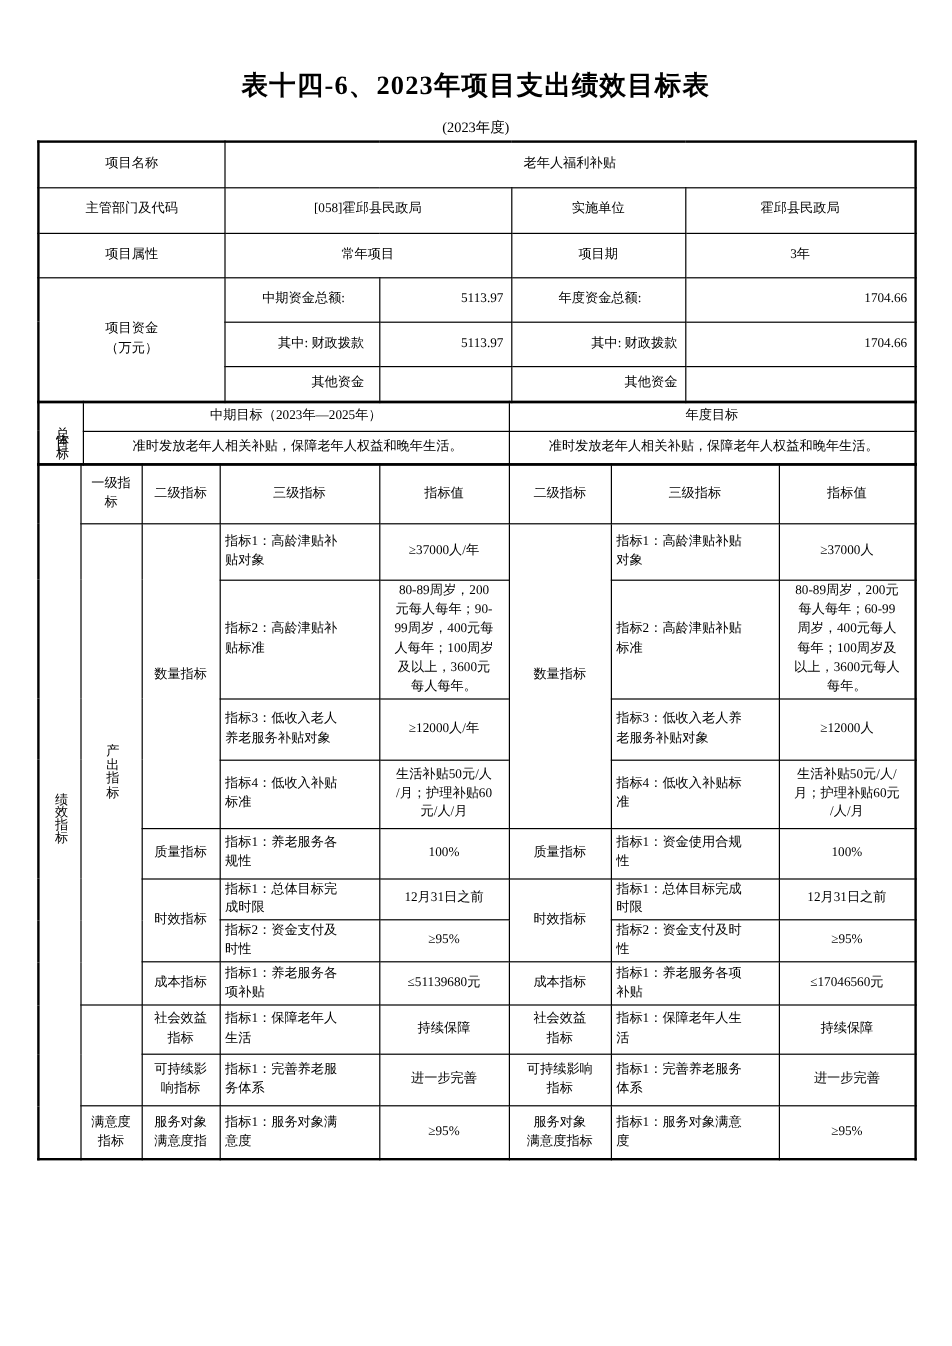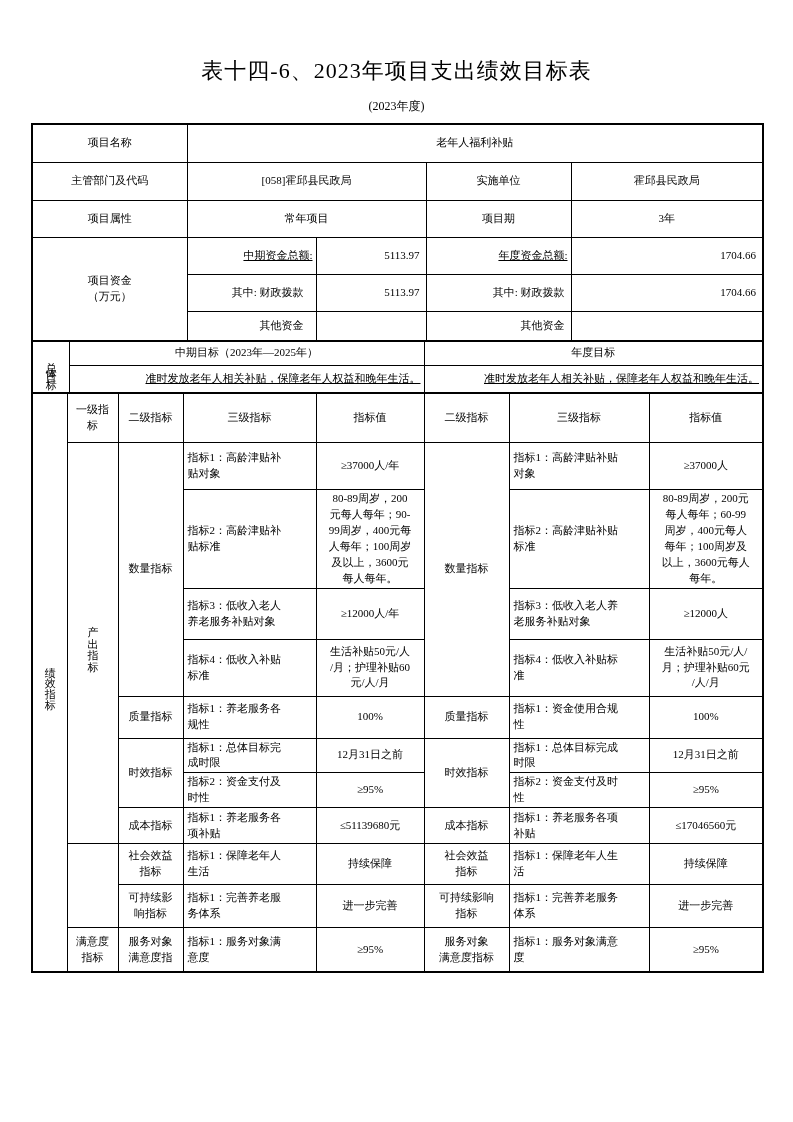--- a/index.html
+++ b/index.html
@@ -3,62 +3,62 @@
 <meta charset="utf-8">
 <style>
   html,body{margin:0;padding:0;background:#fff;}
   body{
     width:793px;height:1122px;
     font-family:"Liberation Serif","DejaVu Serif",serif;
     color:#000;position:relative;
   }
   .page-title{
     margin:0;padding-top:56px;text-align:center;
-    font-size:22px;font-weight:normal;letter-spacing:1px;
+    font-size:22px;font-weight:bold;letter-spacing:1px;
   }
   .page-subtitle{
     margin-top:12px;text-align:center;font-size:12px;
   }
   .doc-table{
     border-collapse:collapse;table-layout:fixed;
     margin-left:31px;width:731px;
     border:2px solid #000;
     font-size:11px;
   }
   .doc-table + .doc-table{margin-top:-2px;}
   .doc-table td{
     border:1px solid #000;
     text-align:center;vertical-align:middle;
     padding:1px 3px;
     white-space:pre-line;
     line-height:1.45;
     overflow:hidden;
   }
-  td.al{text-align:right;text-decoration:underline;}
+  td.al{text-align:center;}
   td.ar{text-align:right;}
   td.pl6{padding-left:6px;}
   td.pr10{padding-right:12px;}
   td.pr6{padding-right:6px;font-family:Liberation Serif, serif;}
   td.l3{text-align:left;padding-left:4px;padding-right:2px;}
   .vtext{
     writing-mode:vertical-rl;text-orientation:upright;
     display:inline-block;line-height:1;
   }
   .vs-goal{letter-spacing:6px;}
   .vs-perf{letter-spacing:11px;}
   .vs-out{letter-spacing:12px;}
   td.hdr{padding:8px 5px;}
 </style>
 </head>
 <body>
 
 <h1 class="page-title">表十四-6、2023年项目支出绩效目标表</h1>
 <div class="page-subtitle">(2023年度)</div>
 
-<table class="doc-table" style="margin-top:8px;">
+<table class="doc-table" style="margin-top:2px;">
   <colgroup>
     <col style="width:155px">
       <col style="width:129px">
       <col style="width:110px">
     <col style="width:145px">
       <col style="width:192px">
   </colgroup>
   <tbody>
       <tr style="height:38px">
     <td>项目名称</td>

